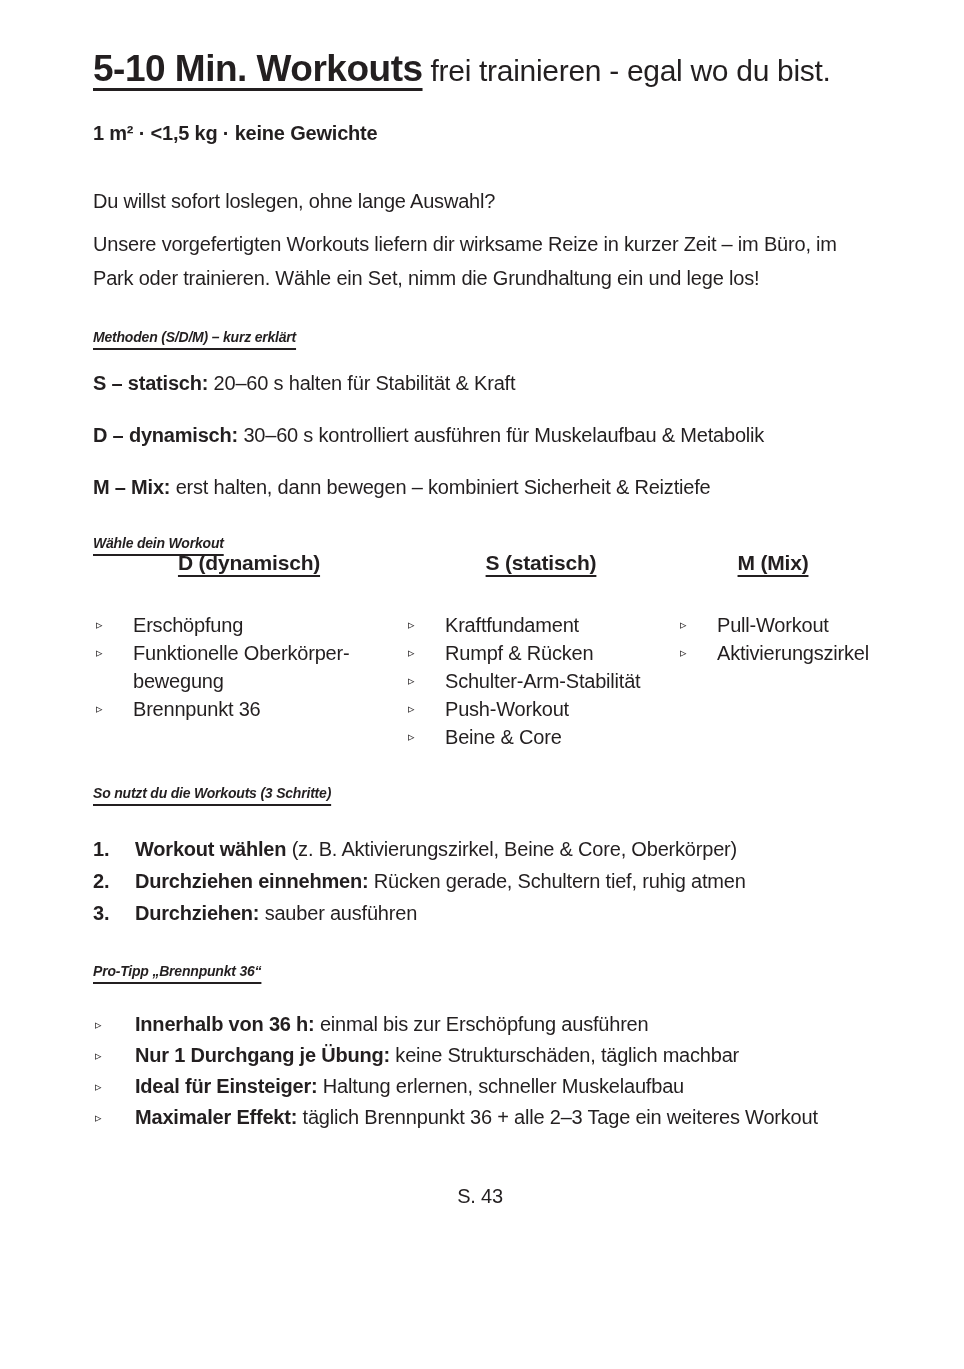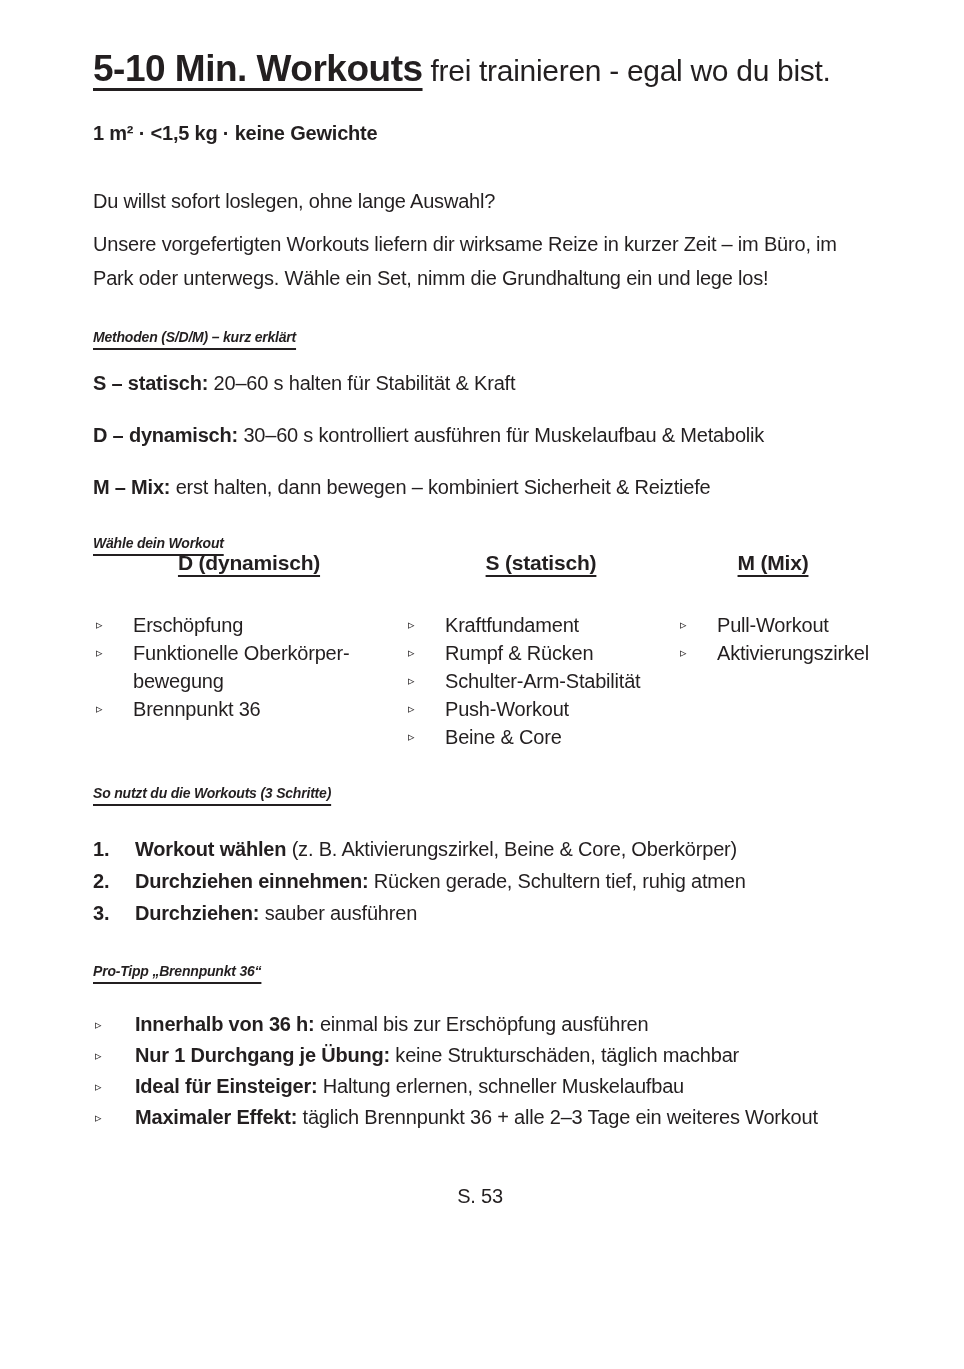--- a/index.html
+++ b/index.html
@@ -67,21 +67,21 @@
 <body>
 
 <div class="page">
 
   <h1><span class="title-strong">5-10 Min. Workouts</span><span> frei trainieren - egal wo du bist.</span></h1>
 
   <p class="constraints">1 m² · &lt;1,5 kg · keine Gewichte</p>
 
   <p class="body-text intro-q">Du willst sofort loslegen, ohne lange Auswahl?</p>
 
-  <p class="body-text intro-p">Unsere vorgefertigten Workouts liefern dir wirksame Reize in kurzer Zeit – im Büro, im Park oder unterwegs. Wähle ein Set, nimm die Grundhaltung ein und lege los!</p>
+  <p class="body-text intro-p">Unsere vorgefertigten Workouts liefern dir wirksame Reize in kurzer Zeit – im Büro, im Park oder trainieren. Wähle ein Set, nimm die Grundhaltung ein und lege los!</p>
 
   <h2>Methoden (S/D/M) – kurz erklärt</h2>
 
   <p class="method"><b>S – statisch:</b><span> 20–60 s halten für Stabilität &amp; Kraft</span></p>
   <p class="method"><b>D – dynamisch:</b><span> 30–60 s kontrolliert ausführen für Muskelaufbau &amp; Metabolik</span></p>
   <p class="method"><b>M – Mix:</b><span> erst halten, dann bewegen – kombiniert Sicherheit &amp; Reiztiefe</span></p>
 
   <h2>Wähle dein Workout</h2>
 
   <div class="wtable">
@@ -127,15 +127,15 @@
 
   <h2>Pro-Tipp „Brennpunkt 36“</h2>
 
   <div class="tips">
     <div class="tip"><span class="tri-bullet">▹</span><b>Innerhalb von 36 h:</b><span> einmal bis zur Erschöpfung ausführen</span></div>
     <div class="tip"><span class="tri-bullet">▹</span><b>Nur 1 Durchgang je Übung:</b><span> keine Strukturschäden, täglich machbar</span></div>
     <div class="tip"><span class="tri-bullet">▹</span><b>Ideal für Einsteiger:</b><span> Haltung erlernen, schneller Muskelaufbau</span></div>
     <div class="tip"><span class="tri-bullet">▹</span><b>Maximaler Effekt:</b><span> täglich Brennpunkt 36 + alle 2–3 Tage ein weiteres Workout</span></div>
   </div>
 
-  <div class="page-num">S. 53</div>
+  <div class="page-num">S. 43</div>
 
 </div>
 
 </body></html>

